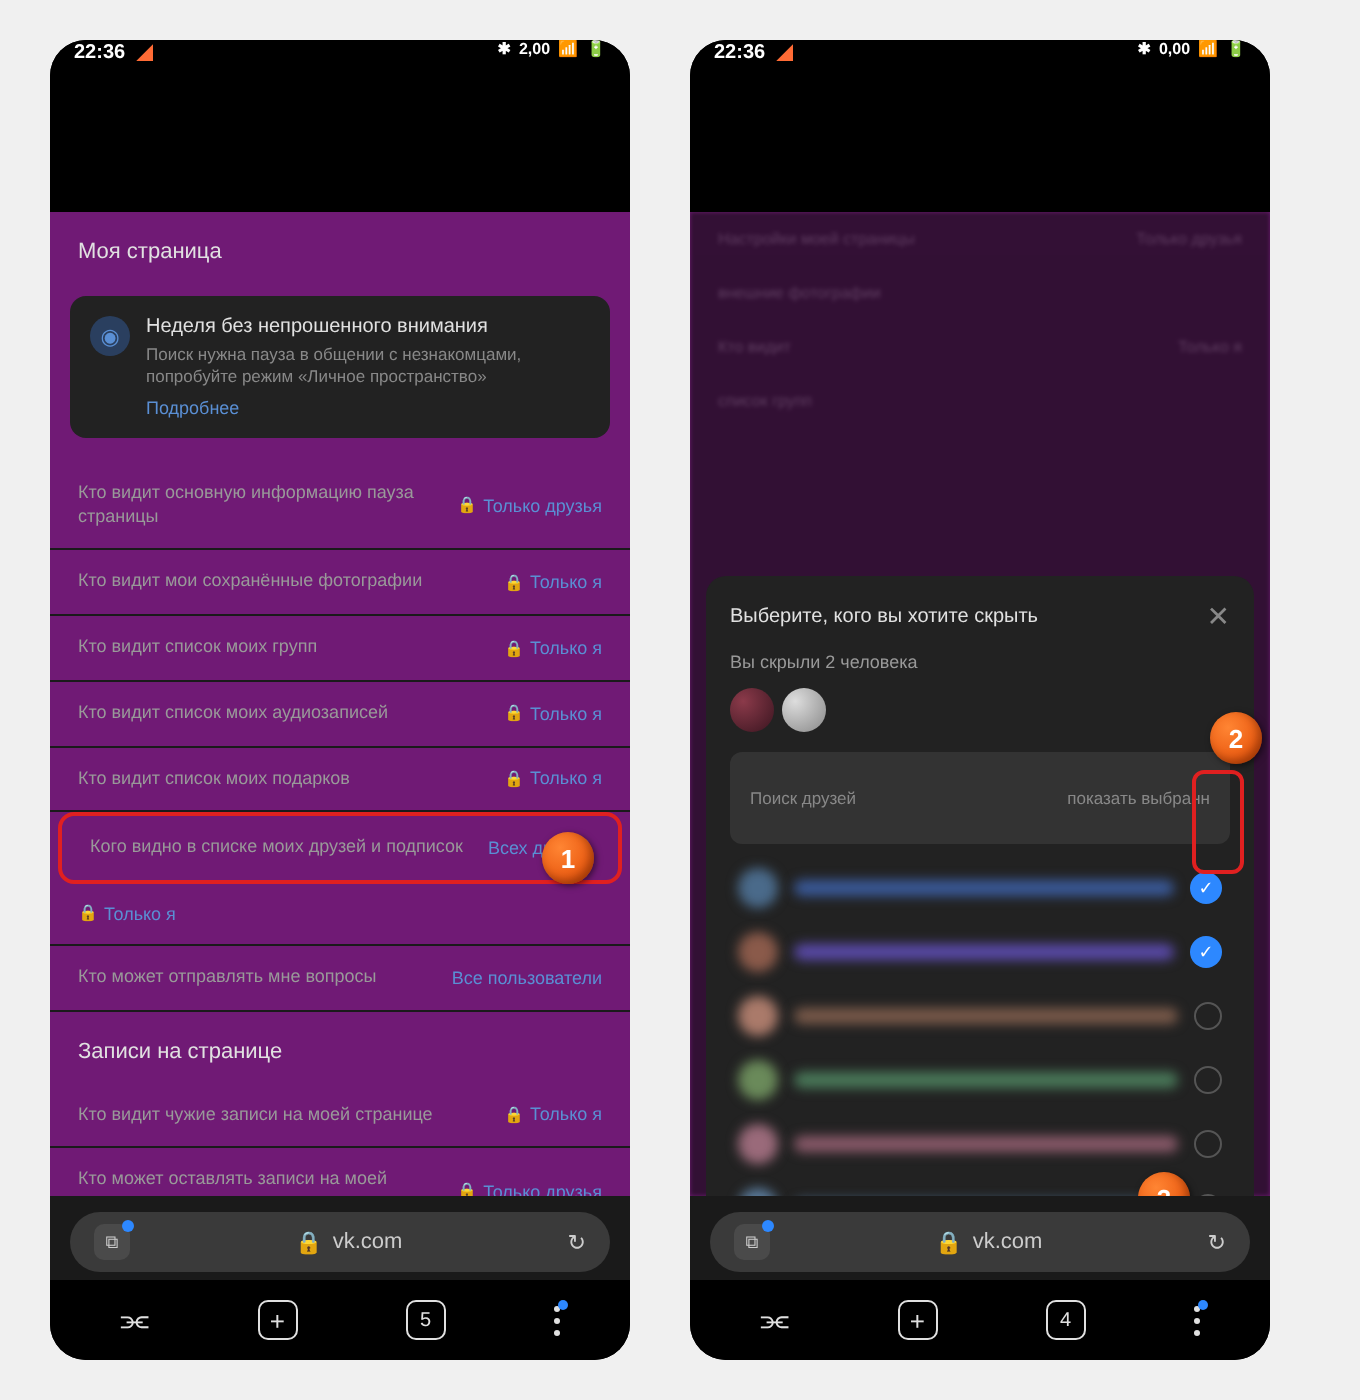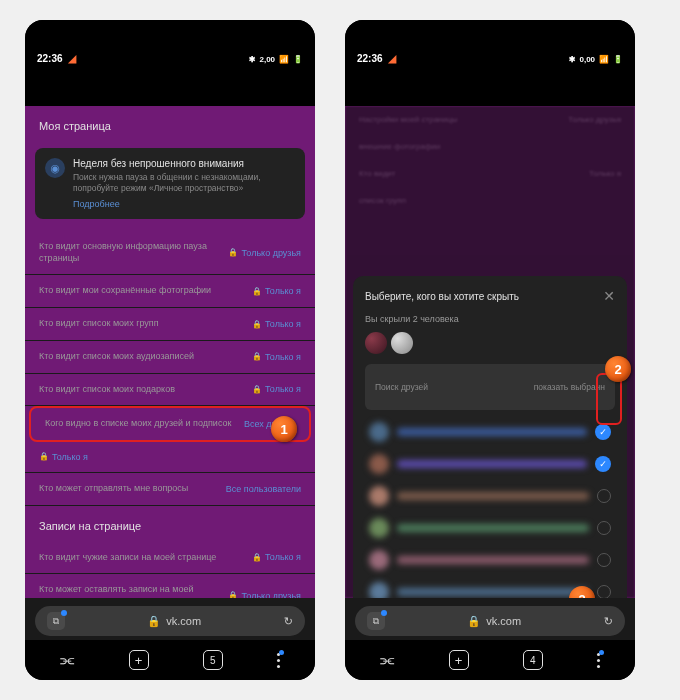--- a/index.html
+++ b/index.html
@@ -20,21 +20,21 @@
     overflow: hidden;
     position: relative;
     display: flex;
     flex-direction: column;
   }
   .status-bar {
     height: 44px;
     background: #000;
     color: #fff;
     display: flex;
-    align-items: flex-end;
+    align-items: flex-start;
     justify-content: space-between;
     padding: 0 12px;
     font-size: 10px;
     font-weight: 600;
   }
   .status-left { display: flex; align-items: center; gap: 6px; }
   .status-right { display: flex; align-items: center; gap: 4px; font-size: 8px; }
   .orange-icon { color: #ff6b35; }
   .content {
     flex: 1;
@@ -174,21 +174,21 @@
   
   .dim-bg {
     position: absolute; inset: 0;
     background: #0a0a0a;
     filter: blur(1px);
     opacity: 0.6;
   }
   .dim-row { display: flex; justify-content: space-between; padding: 9px 14px; font-size: 8px; color: #555; }
   .modal {
     position: absolute;
-    top: 170px; left: 8px; right: 8px;
+    top: 182px; left: 8px; right: 8px;
     background: #222;
     border-radius: 10px;
     z-index: 10;
     padding: 12px;
   }
   .modal-header {
     display: flex; justify-content: space-between; align-items: center;
     margin-bottom: 10px;
   }
   .modal-title { color: #e1e1e1; font-size: 10px; }

